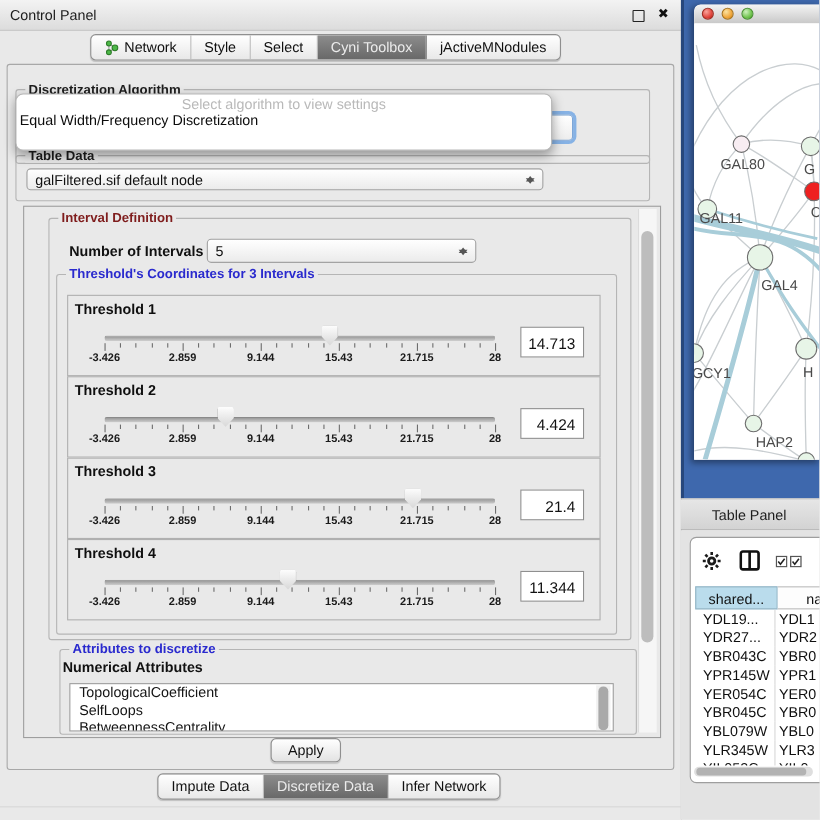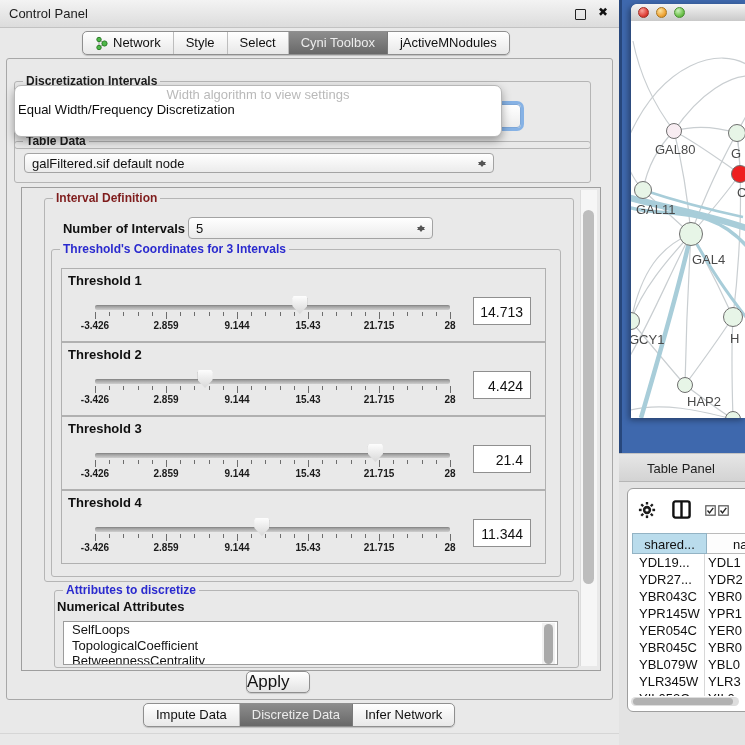--- a/index.html
+++ b/index.html
@@ -53,21 +53,21 @@
   .ticklabel{position:absolute;top:51px;transform:translateX(-50%);font-size:10px;font-weight:bold;color:#1a1a1a;white-space:nowrap;text-align:center;}
   .vbox{position:absolute;left:411px;top:28px;width:58px;height:28px;background:#fff;border:1px solid #8f8f8f;font-size:14px;color:#111;text-align:right;line-height:28px;padding-right:7px;box-sizing:border-box;}
   .attr-group{left:32px;top:402px;width:523px;height:76px;}
   .attr-sub{position:absolute;left:2px;top:8px;font-weight:bold;font-size:13px;color:#111;}
   .attr-list{position:absolute;left:8px;top:30px;width:495px;height:44px;background:#fff;border:1px solid #9c9c9c;overflow:hidden;box-sizing:border-box;}
   .litem{font-size:13px;line-height:15.5px;padding-left:8px;color:#141414;white-space:nowrap;}
   .attr-scroll{position:absolute;right:2px;top:1px;width:13px;height:41px;background:#f1f1f1;}
   .attr-scroll .th{position:absolute;left:2px;top:1px;width:9px;height:40px;background:#a9a9a9;border-radius:5px;}
   .v-scrollbar{position:absolute;right:3px;top:2px;width:16px;height:476px;background:#f6f6f6;border-left:1px solid #dcdcdc;}
   .v-scrollbar .th{position:absolute;left:2px;top:20px;width:11px;height:374px;background:#bdbdbd;border-radius:6px;}
-  .apply-btn{position:absolute;left:239px;top:612px;width:62px;height:20px;border:1px solid #8f8f8f;border-radius:5px;background:linear-gradient(#fff,#e3e3e3);font-size:17px;color:#111;line-height:19px;box-shadow:0 1px 1px rgba(0,0,0,.15);}
+  .apply-btn{position:absolute;left:239px;top:612px;width:62px;height:20px;border:1px solid #8f8f8f;border-radius:5px;background:linear-gradient(#fff,#e3e3e3);font-size:13px;color:#111;text-align:center;line-height:19px;box-shadow:0 1px 1px rgba(0,0,0,.15);}
   
   .desktop{position:absolute;left:619px;top:0;width:126px;height:453px;background:linear-gradient(90deg,#27477c 0px,#27477c 3px,#3e68ad 3px);}
   .net-window{position:absolute;left:12px;top:4px;width:114px;height:414px;background:#fff;border-radius:6px 0 0 0;box-shadow:-2px 2px 6px rgba(0,0,0,.4);overflow:hidden;}
   .net-titlebar{position:absolute;left:0;top:0;width:100%;height:17px;background:linear-gradient(#f4f4f4,#c9c9c9);border-bottom:1px solid #9a9a9a;border-radius:6px 0 0 0;}
   .light{position:absolute;top:3px;width:11px;height:11px;border-radius:50%;box-sizing:border-box;}
   .light.red{left:7px;background:radial-gradient(circle at 35% 30%,#f9a49b,#e0443c 60%,#ad1d12);border:1px solid #9f2e24;}
   .light.yellow{left:25px;background:radial-gradient(circle at 35% 30%,#fbe3a0,#f0a63a 60%,#c67f17);border:1px solid #a8741d;}
   .light.green{left:43px;background:radial-gradient(circle at 35% 30%,#cdf1bd,#71c450 60%,#459729);border:1px solid #489032;}
   .net-canvas{position:absolute;left:0;top:17px;width:114px;height:397px;background:#fff;overflow:hidden;}
   .net-canvas svg{position:absolute;left:0;top:0;}
@@ -124,26 +124,26 @@
           <span>Cyni Toolbox</span>
         </div>
         <div class="seg">
           <span>jActiveMNodules</span>
         </div>
       </div>
 
     <div class="outer-panel">
 
       <div class="tborder disc-group">
-        <span class="tlabel">Discretization Intervals</span>
+        <span class="tlabel">Discretization Algorithm</span>
       </div>
       <div class="algo-combo"></div>
 
       <div class="popup">
-        <div class="hint">Width algorithm to view settings</div>
+        <div class="hint">Select algorithm to view settings</div>
         <div class="opt">Equal Width/Frequency Discretization</div>
       </div>
 
       <div class="tborder td-group">
         <span class="tlabel">Table Data</span>
         <div class="combo td-combo">
           <span>galFiltered.sif default node</span>
           <span class="stepper"></span>
         </div>
       </div>
@@ -313,22 +313,22 @@
                 </div>
               </div>
           </div>
         </div>
 
         <div class="tborder attr-group">
           <span class="tlabel blue">Attributes to discretize</span>
           <div class="attr-sub">Numerical Attributes</div>
           <div class="attr-list">
             <div id="attrItems">
+                <div class="litem">TopologicalCoefficient</div>
                 <div class="litem">SelfLoops</div>
-                <div class="litem">TopologicalCoefficient</div>
                 <div class="litem">BetweennessCentrality</div>
               </div>
             <div class="attr-scroll">
                 <div class="th"></div>
               </div>
           </div>
         </div>
 
         <div class="v-scrollbar">
           <div class="th"></div>
@@ -394,21 +394,21 @@
             <path d="M60,213 C82,252 96,272 118,300" stroke-width="3"></path>
           </g>
         </svg>
       <div class="node" style="left: 35px; top: 102px; width: 16px; height: 16px; background: rgb(248, 237, 242);"></div>
           <div class="nlabel" style="left: 24px; top: 121px;">GAL80</div>
           <div class="node" style="left: 97px; top: 103px; width: 18px; height: 18px; background: rgb(231, 245, 231);"></div>
           <div class="nlabel" style="left: 100px; top: 125px;">G</div>
           <div class="node" style="left: 100px; top: 144px; width: 18px; height: 18px; background: rgb(238, 32, 32);"></div>
           <div class="nlabel" style="left: 106px; top: 164px;">C</div>
           <div class="node" style="left: 3px; top: 160px; width: 18px; height: 18px; background: rgb(231, 245, 231);"></div>
-          <div class="nlabel" style="left: 5px; top: 181px; text-align: center;">GAL11</div>
+          <div class="nlabel" style="left: 5px; top: 170px; text-align: center;">GAL11</div>
           <div class="node" style="left: 48px; top: 201px; width: 24px; height: 24px; background: rgb(231, 245, 231);"></div>
           <div class="nlabel" style="left: 61px; top: 231px;">GAL4</div>
           <div class="node" style="left: -9px; top: 291px; width: 18px; height: 18px; background: rgb(231, 245, 231);"></div>
           <div class="nlabel" style="left: -2px; top: 311px;">GCY1</div>
           <div class="node" style="left: 92px; top: 286px; width: 20px; height: 20px; background: rgb(231, 245, 231);"></div>
           <div class="nlabel" style="left: 99px; top: 310px;">H</div>
           <div class="node" style="left: 46px; top: 356px; width: 16px; height: 16px; background: rgb(231, 245, 231);"></div>
           <div class="nlabel" style="left: 56px; top: 373px;">HAP2</div>
           <div class="node" style="left: 94px; top: 390px; width: 16px; height: 16px; background: rgb(231, 245, 231);"></div>
         </div>

